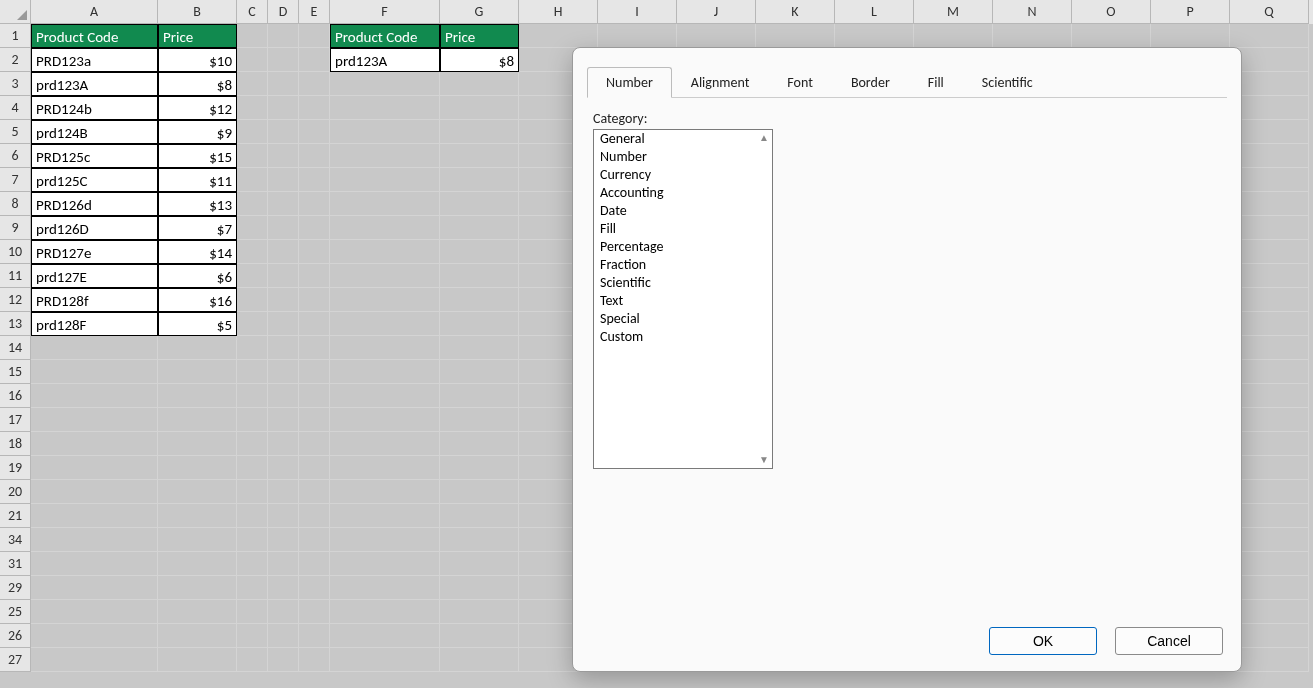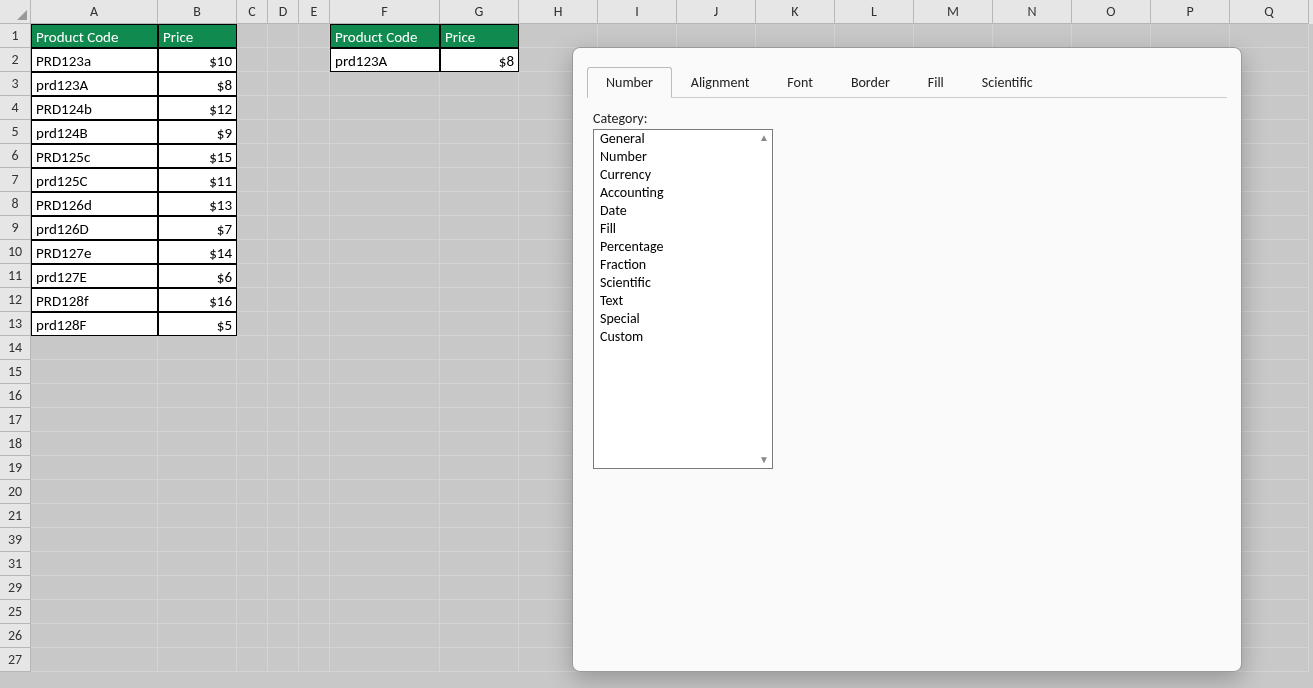--- a/index.html
+++ b/index.html
@@ -242,21 +242,21 @@
         <div class="rowhead">12</div>
         <div class="rowhead">13</div>
         <div class="rowhead">14</div>
         <div class="rowhead">15</div>
         <div class="rowhead">16</div>
         <div class="rowhead">17</div>
         <div class="rowhead">18</div>
         <div class="rowhead">19</div>
         <div class="rowhead">20</div>
         <div class="rowhead">21</div>
-        <div class="rowhead">39</div>
+        <div class="rowhead">34</div>
         <div class="rowhead">31</div>
         <div class="rowhead">29</div>
         <div class="rowhead">25</div>
         <div class="rowhead">26</div>
         <div class="rowhead">27</div>
       </div>
     <div class="cells-wrap" id="cells">
         <div class="cellrow">
           <div class="cell hdrcell" style="width: 127px;">Product Code</div>
           <div class="cell hdrcell" style="width: 79px;">Price</div>
@@ -801,13 +801,17 @@
             <div class="listitem">Special</div>
             <div class="listitem">Custom</div>
           </div>
         <div class="scrollarrow scroll-up">▲</div>
         <div class="scrollarrow scroll-down">▼</div>
       </div>
     </div>
     <div class="rightcol">
     </div>
   </div>
+  <div class="dlgfooter">
+    <button class="btn primary">OK</button>
+    <button class="btn">Cancel</button>
+  </div>
 </div>
 
 </body></html>

